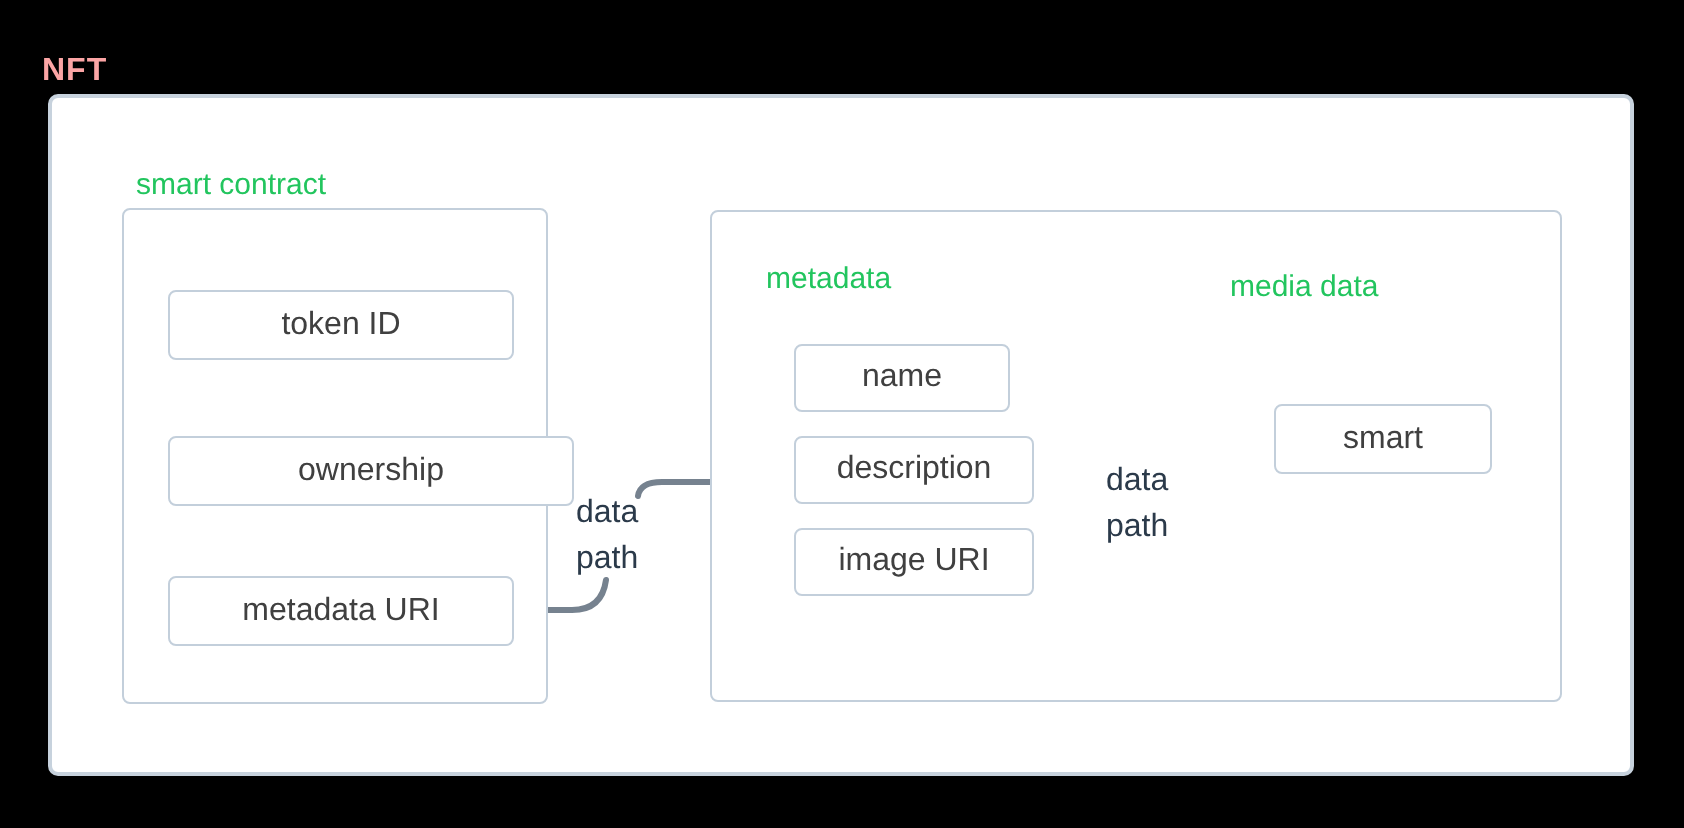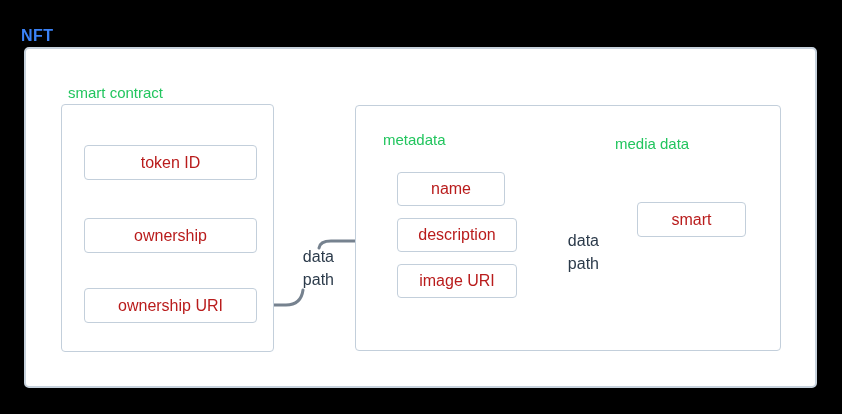--- a/index.html
+++ b/index.html
@@ -6,35 +6,35 @@
   .stage{
     position:relative;width:842px;height:414px;background:#000;overflow:hidden;
     font-family:"Liberation Sans",sans-serif;color:#2b3a4a;
   }
   .canvas{
     position:absolute;left:24px;top:47px;width:789px;height:337px;
     background:#ffffff;border:2px solid #c7d2dd;border-radius:5px;
   }
   .nft-label{
     position:absolute;left:21px;top:27px;font-size:16px;font-weight:700;
-    letter-spacing:.5px;color:#3b82f6;
+    letter-spacing:.5px;color:#fca5a5;
   }
   .group-label{
     position:absolute;font-size:15px;color:#22c55e;white-space:nowrap;
   }
   .solid-group{
     position:absolute;background:#ffffff;border:1.5px solid #c3cfdb;border-radius:4px;
   }
   .item-box{
     position:absolute;background:#ffffff;border:1.5px solid #c3cfdb;border-radius:4px;
     display:flex;align-items:center;justify-content:center;
-    font-size:16px;color:#b91c1c;box-sizing:border-box;
+    font-size:16px;color:#404040;box-sizing:border-box;
   }
   .conn-label{
-    position:absolute;width:46px;text-align:right;font-size:16px;line-height:23px;
+    position:absolute;width:46px;text-align:left;font-size:16px;line-height:23px;
     color:#2b3a4a;
   }
   svg.overlay{position:absolute;left:0;top:0;width:842px;height:414px;pointer-events:none;}
 </style>
 </head>
 <body>
 
 <div class="stage">
 
   <div class="nft-label">NFT</div>
@@ -55,22 +55,22 @@
     <path d="M 257 305 H 286 Q 301 305 303 290" fill="none" stroke="#76828f" stroke-width="3" stroke-linecap="round"></path>
     <path d="M 319 248 Q 320 241 331 241 H 369" fill="none" stroke="#76828f" stroke-width="3" stroke-linecap="round" marker-end="url(#arrowhead)"></path>
 
     <path d="M 517 283 H 563 Q 577 283 579 269" fill="none" stroke="#76828f" stroke-width="3" stroke-linecap="round"></path>
     <path d="M 578 229 Q 579 217 591 217 H 620" fill="none" stroke="#76828f" stroke-width="3" stroke-linecap="round" marker-end="url(#arrowhead)"></path>
   </svg>
 
   <div class="group-label" style="left:68px;top:84px">smart contract</div>
   <div class="solid-group" style="left:61px;top:104px;width:211px;height:246px"></div>
   <div class="item-box" style="left:84px;top:145px;width:173px;height:35px">token ID</div>
-  <div class="item-box" style="left:84px;top:218px;width:173px;height:35px">ownership</div>
-  <div class="item-box" style="left:84px;top:288px;width:173px;height:35px">ownership URI</div>
+  <div class="item-box" style="left:84px;top:218px;width:203px;height:35px">ownership</div>
+  <div class="item-box" style="left:84px;top:288px;width:173px;height:35px">metadata URI</div>
 
   <div class="solid-group" style="left:355px;top:105px;width:424px;height:244px"></div>
 
   <div class="group-label" style="left:383px;top:131px">metadata</div>
   <div class="item-box" style="left:397px;top:172px;width:108px;height:34px">name</div>
   <div class="item-box" style="left:397px;top:264px;width:120px;height:34px">image URI</div>
   <div class="item-box" style="left:397px;top:218px;width:120px;height:34px">description</div>
 
   <div class="group-label" style="left:615px;top:135px">media data</div>
   <div class="item-box" style="left:637px;top:202px;width:109px;height:35px">smart</div>

